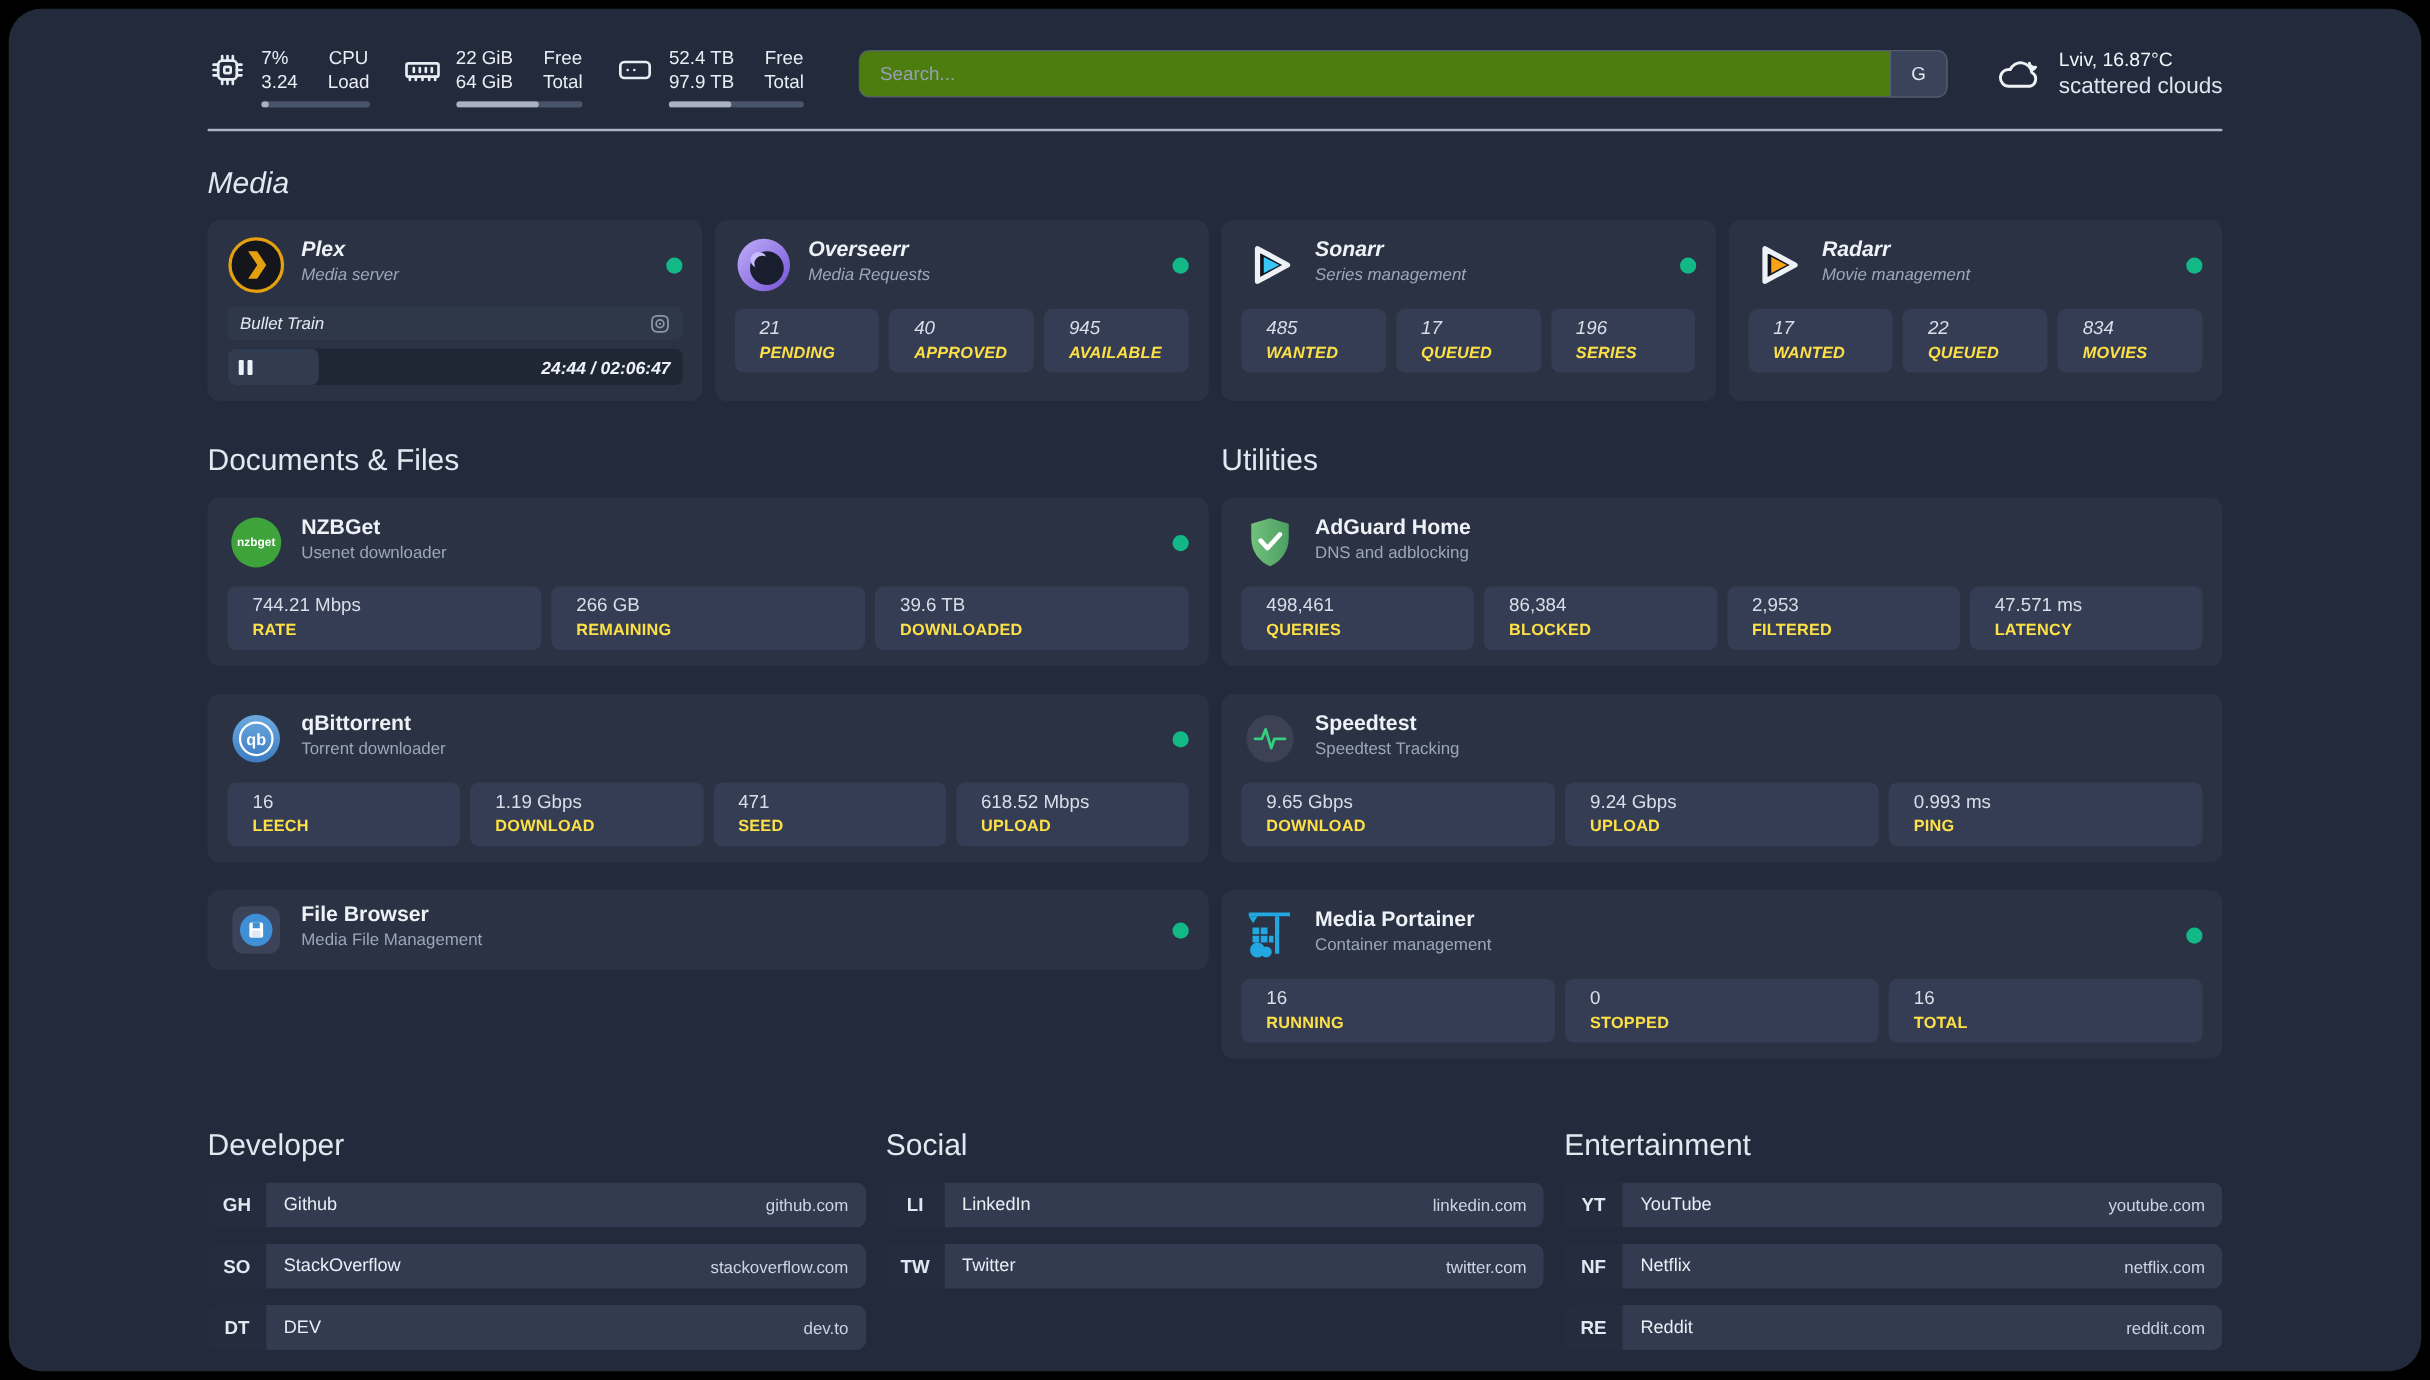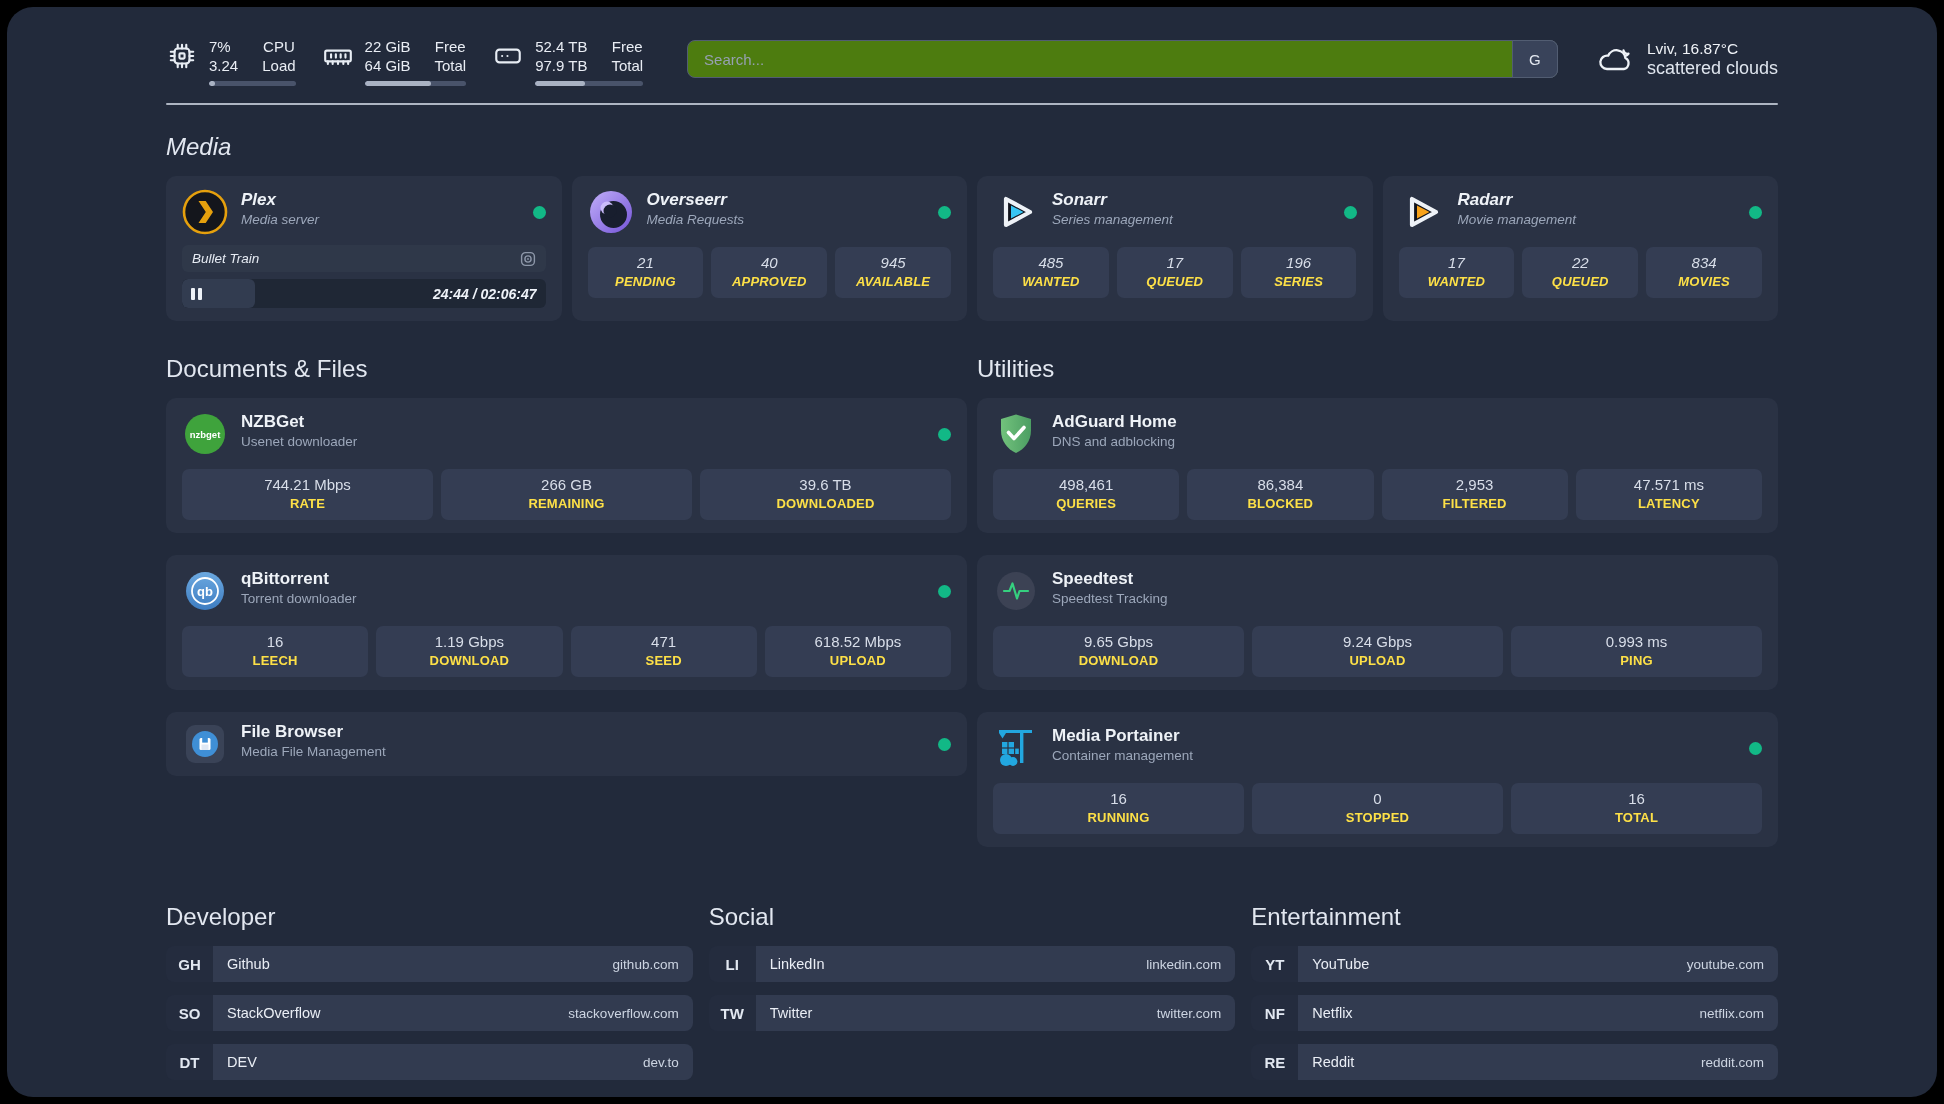--- a/index.html
+++ b/index.html
@@ -53,21 +53,21 @@
 
   .card{background:var(--card);border-radius:10px;padding:13px 16px;}
   .card-head{display:flex;gap:13px;}
   .app-icon{width:46px;height:46px;flex:none;display:flex;align-items:center;justify-content:center;}
   .app-titles{flex:1;min-width:0;}
   .app-name{font-size:17px;font-weight:700;color:#eef2f7;line-height:22px;}
   .app-desc{font-size:13.5px;color:var(--muted);line-height:17px;}
   .dot{width:13px;height:13px;border-radius:50%;background:var(--green);flex:none;align-self:center;}
 
   .tiles{display:flex;gap:8px;margin-top:12px;}
-  .tile{flex:1;background:var(--tile);border-radius:7px;text-align:center;padding:6px 8px 7px;}
+  .tile{flex:1;background:var(--tile);border-radius:7px;text-align:left;padding:6px 20px 7px;}
   .tile-value{font-size:15px;color:var(--tileval);line-height:20px;}
   .tile-label{font-size:13px;font-weight:700;color:#fde047;line-height:18px;letter-spacing:.2px;}
 
   
   .np-row{margin-top:10px;background:var(--nprow);border-radius:6px;height:27px;display:flex;align-items:center;padding:0 10px;font-size:13.5px;color:#e6ebf3;gap:12px;}
   .np-title{flex:1;}
   .progress-row{margin-top:7px;background:var(--rowdark);border-radius:6px;height:29px;position:relative;display:flex;align-items:center;padding:0 9px;overflow:hidden;}
   .progress-fill{position:absolute;left:0;top:0;bottom:0;background:#323c50;border-radius:6px;}
   .pause-icon{position:relative;display:flex;gap:3.5px;cursor:pointer;}
   .pause-icon i{display:block;width:3.5px;height:12px;background:#edf1f7;border-radius:1px;}

